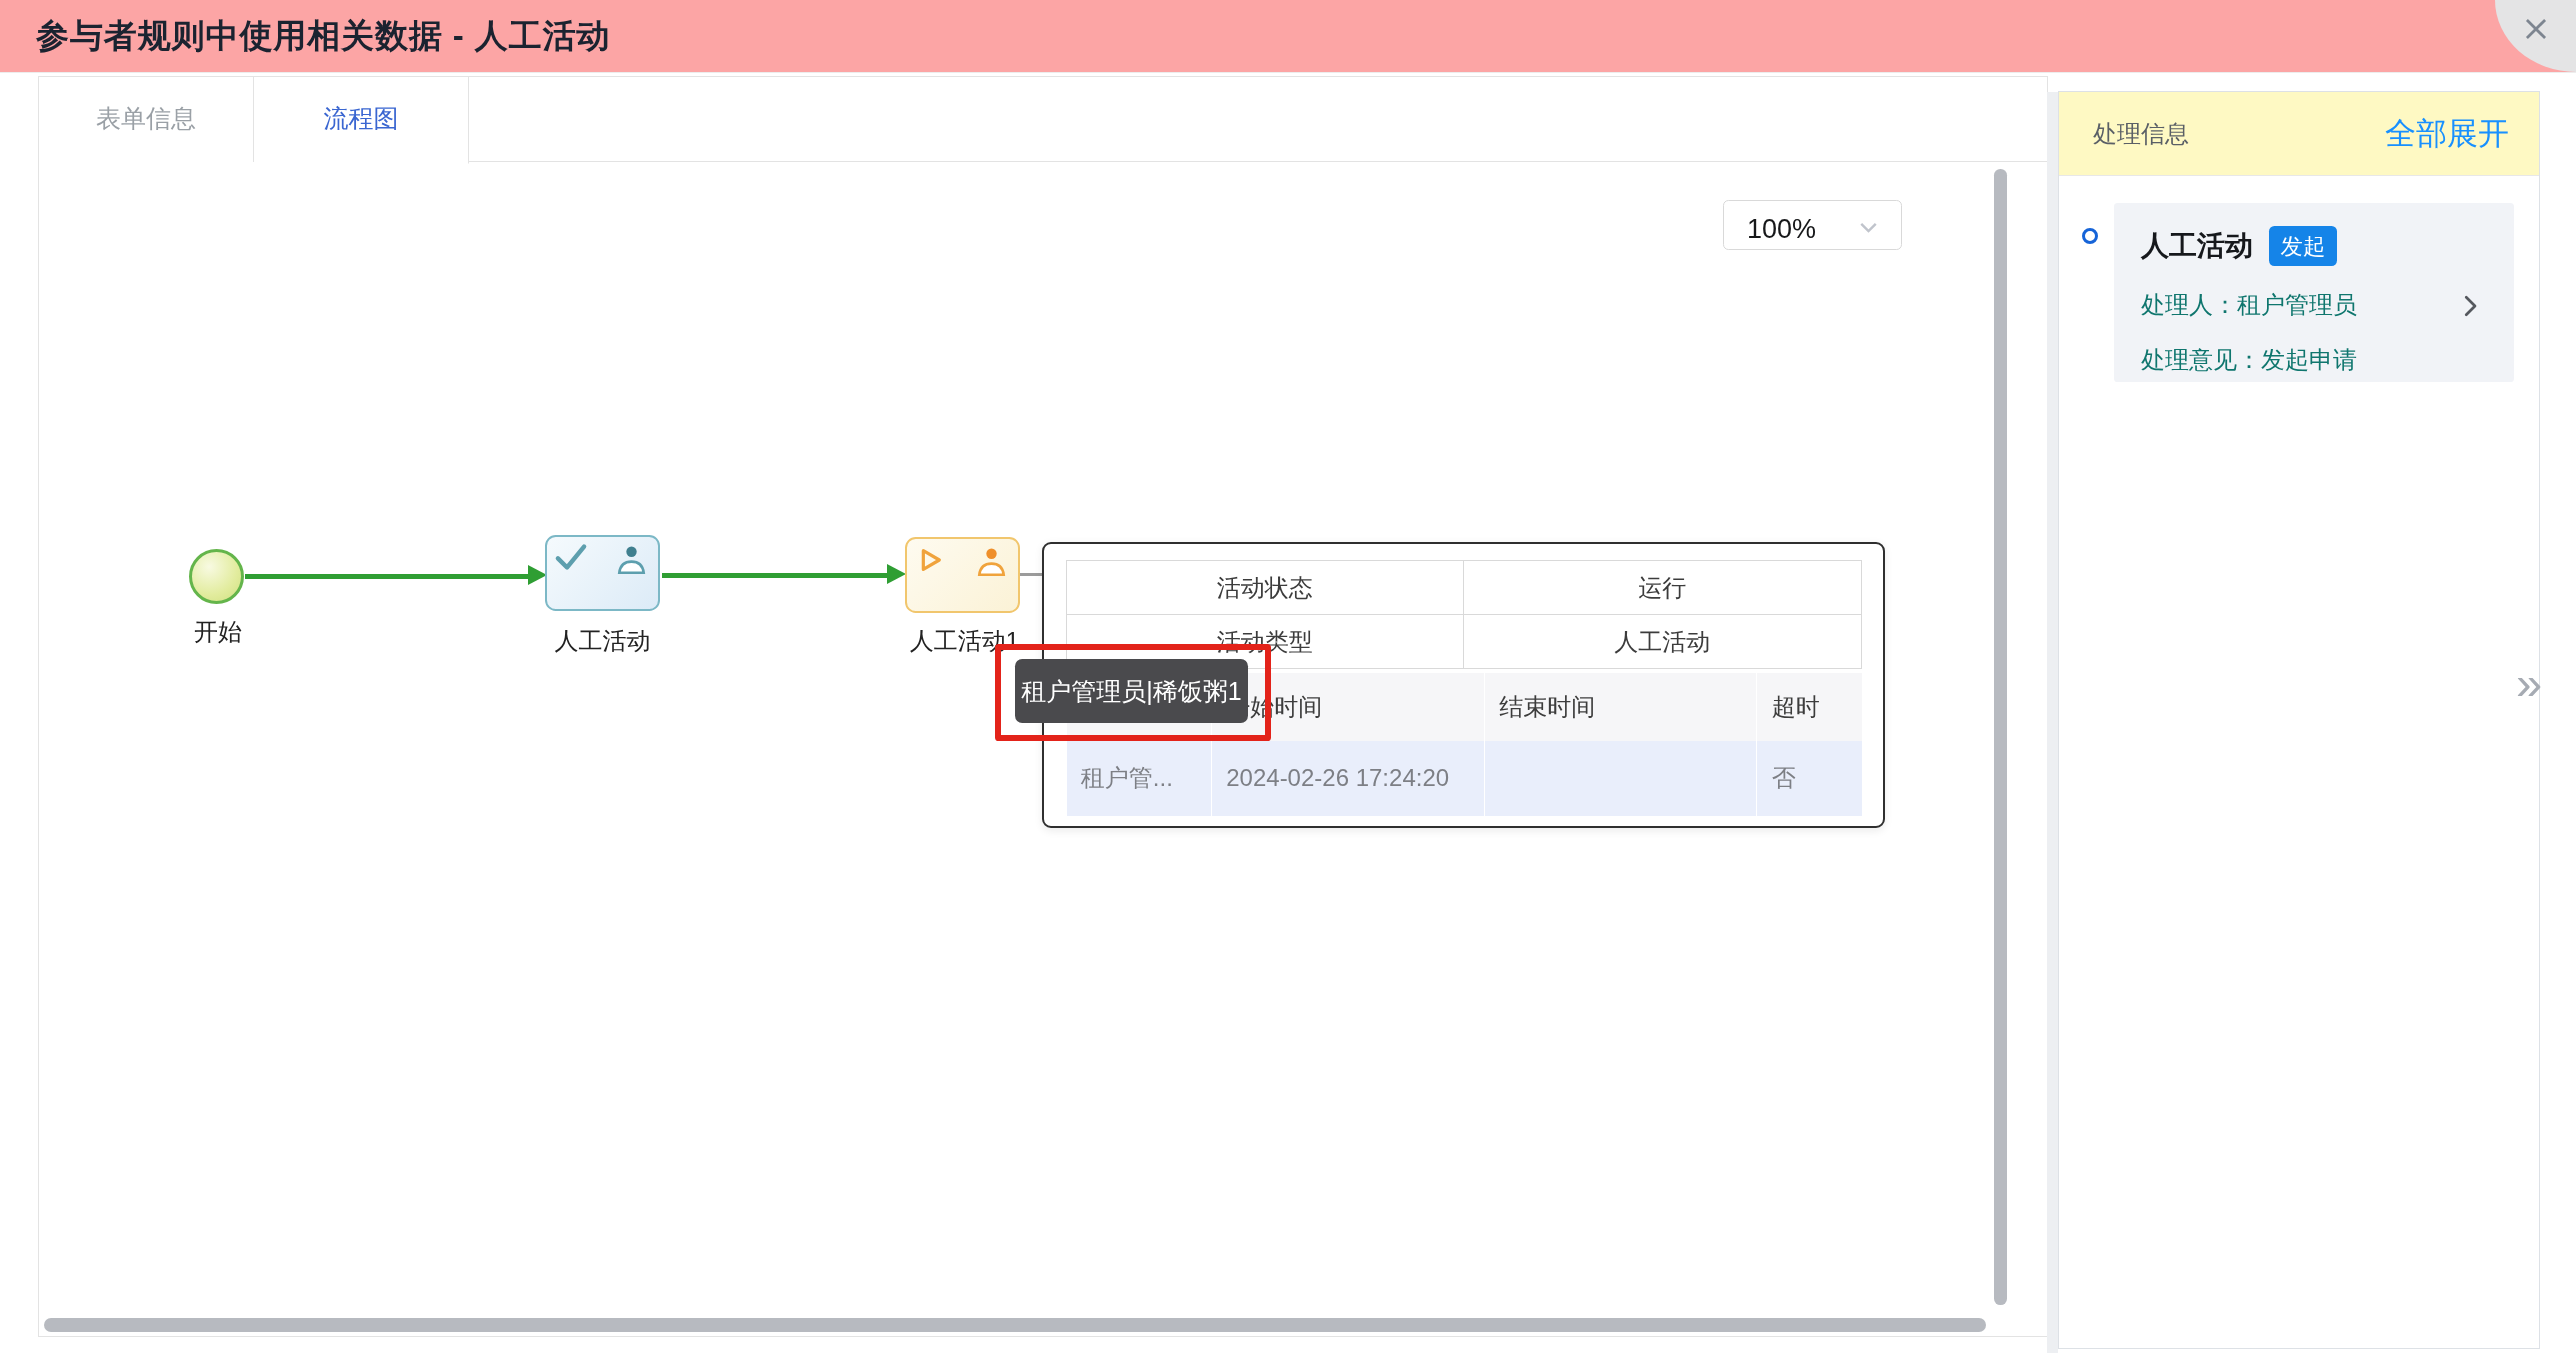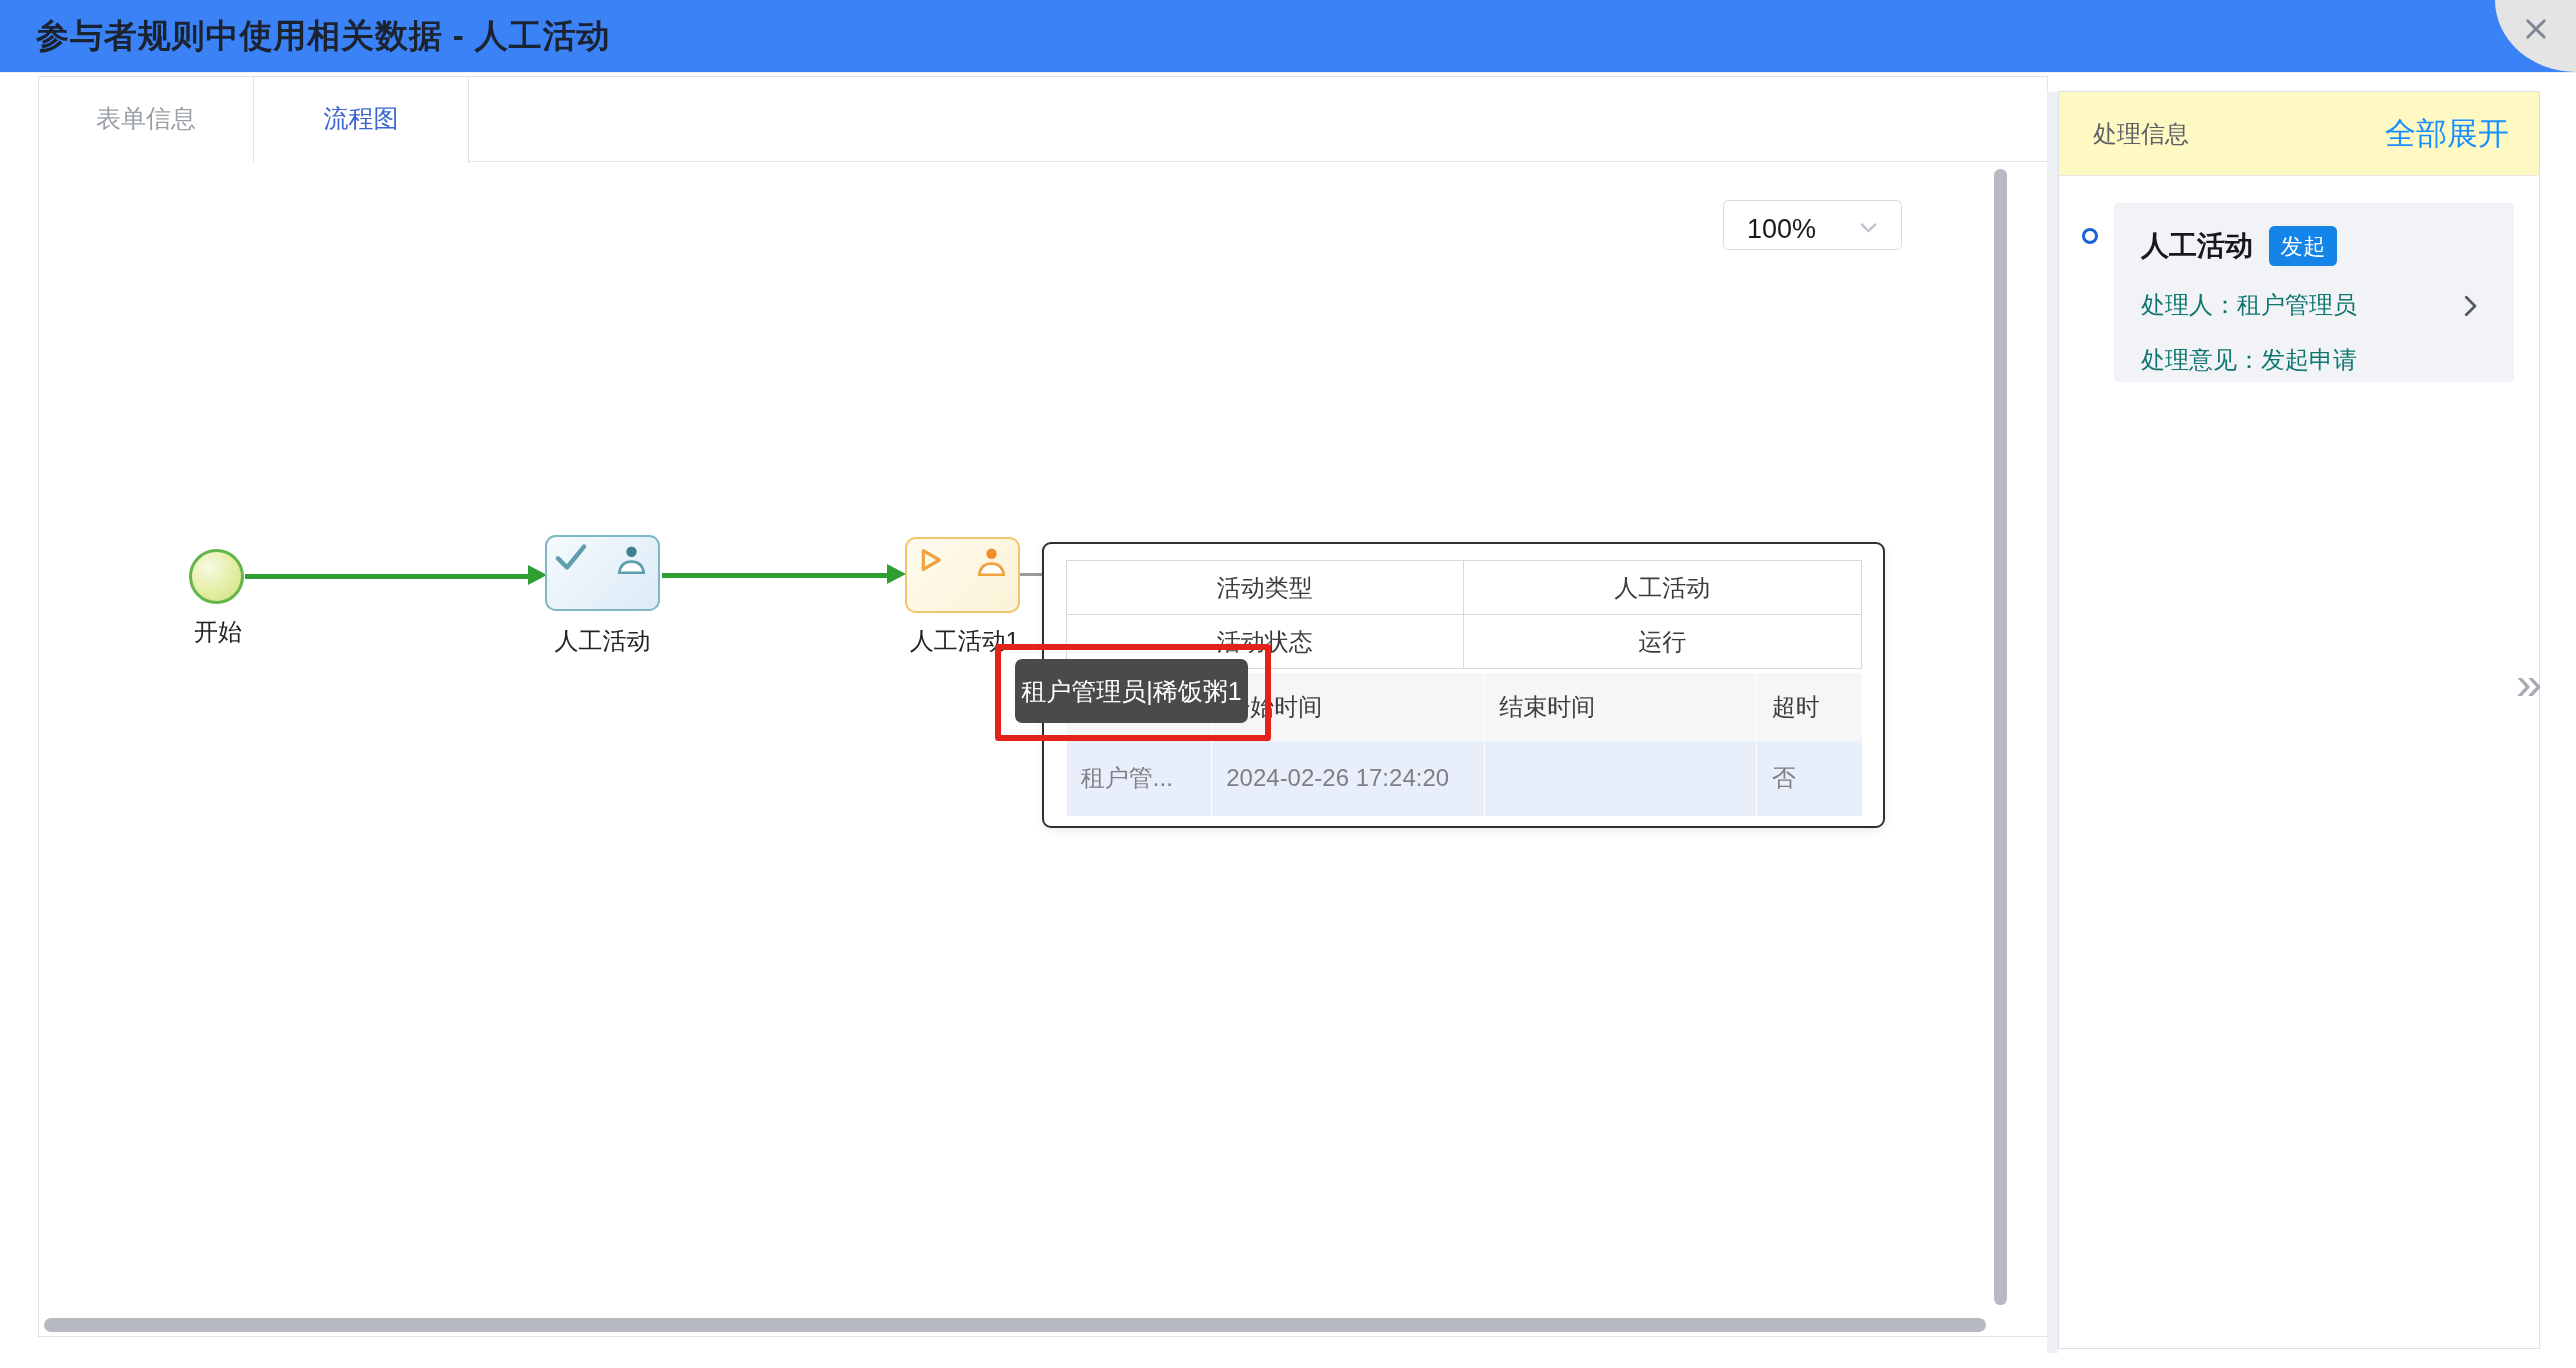--- a/index.html
+++ b/index.html
@@ -2,21 +2,21 @@
 <html style="font-size:14.3px"><head>
 <meta charset="utf-8">
 <style>
   * { margin:0; padding:0; box-sizing:border-box; }
   html,body { width:2576px; height:1368px; background:#fff;
     font-family:"Liberation Sans","DejaVu Sans",sans-serif; overflow:hidden; }
   .window { position:relative; width:2576px; height:1368px; background:#fff; }
 
   
   .titlebar { position:absolute; left:0; top:0; width:2576px; height:73px;
-    border-bottom:1.8px solid #ededed; background:#3b82f6; }
+    border-bottom:1.8px solid #ededed; background:#fca5a5; }
   .title { position:absolute; left:36px; top:0; line-height:72px; font-size:33px;
     font-weight:700; color:#1b2330; letter-spacing:0.9px; }
   .close-corner { position:absolute; right:0; top:0; width:81px; height:72px;
     background:#e4e4e5; border-bottom-left-radius:100%; cursor:pointer; }
   .close-corner svg { position:absolute; right:23px; top:11.6px; }
 
   
   .main-card { position:absolute; left:38px; top:76px; width:2010px; height:1261px;
     background:#fff; border:1.8px solid #e3e3e3; }
   .tabbar { position:relative; height:85px; border-bottom:1.8px solid #e3e3e3; display:flex; }
@@ -172,26 +172,26 @@
               <path d="M4.5 19.5 c.6-4.6 3.5-6.8 7.5-6.8 s6.9 2.2 7.5 6.8 z" fill="#fff" stroke="#f0a33c" stroke-width="1.6"></path>
             </svg>
         </span>
       </div>
       <div class="node-label" style="left:854px; top:461px; width:143px;">人工活动1</div>
 
       <div class="popup">
         <table class="info-table">
           <tbody>
               <tr>
+            <td>活动状态</td>
+            <td>运行</td>
+          </tr>
+          <tr>
             <td>活动类型</td>
             <td>人工活动</td>
-          </tr>
-          <tr>
-            <td>活动状态</td>
-            <td>运行</td>
           </tr>
         </tbody>
           </table>
         <table class="act-table">
           <tbody>
               <tr>
             <th class="col-p"></th>
             <th class="col-st">开始时间</th>
             <th class="col-et">结束时间</th>
             <th class="col-to">超时</th>

